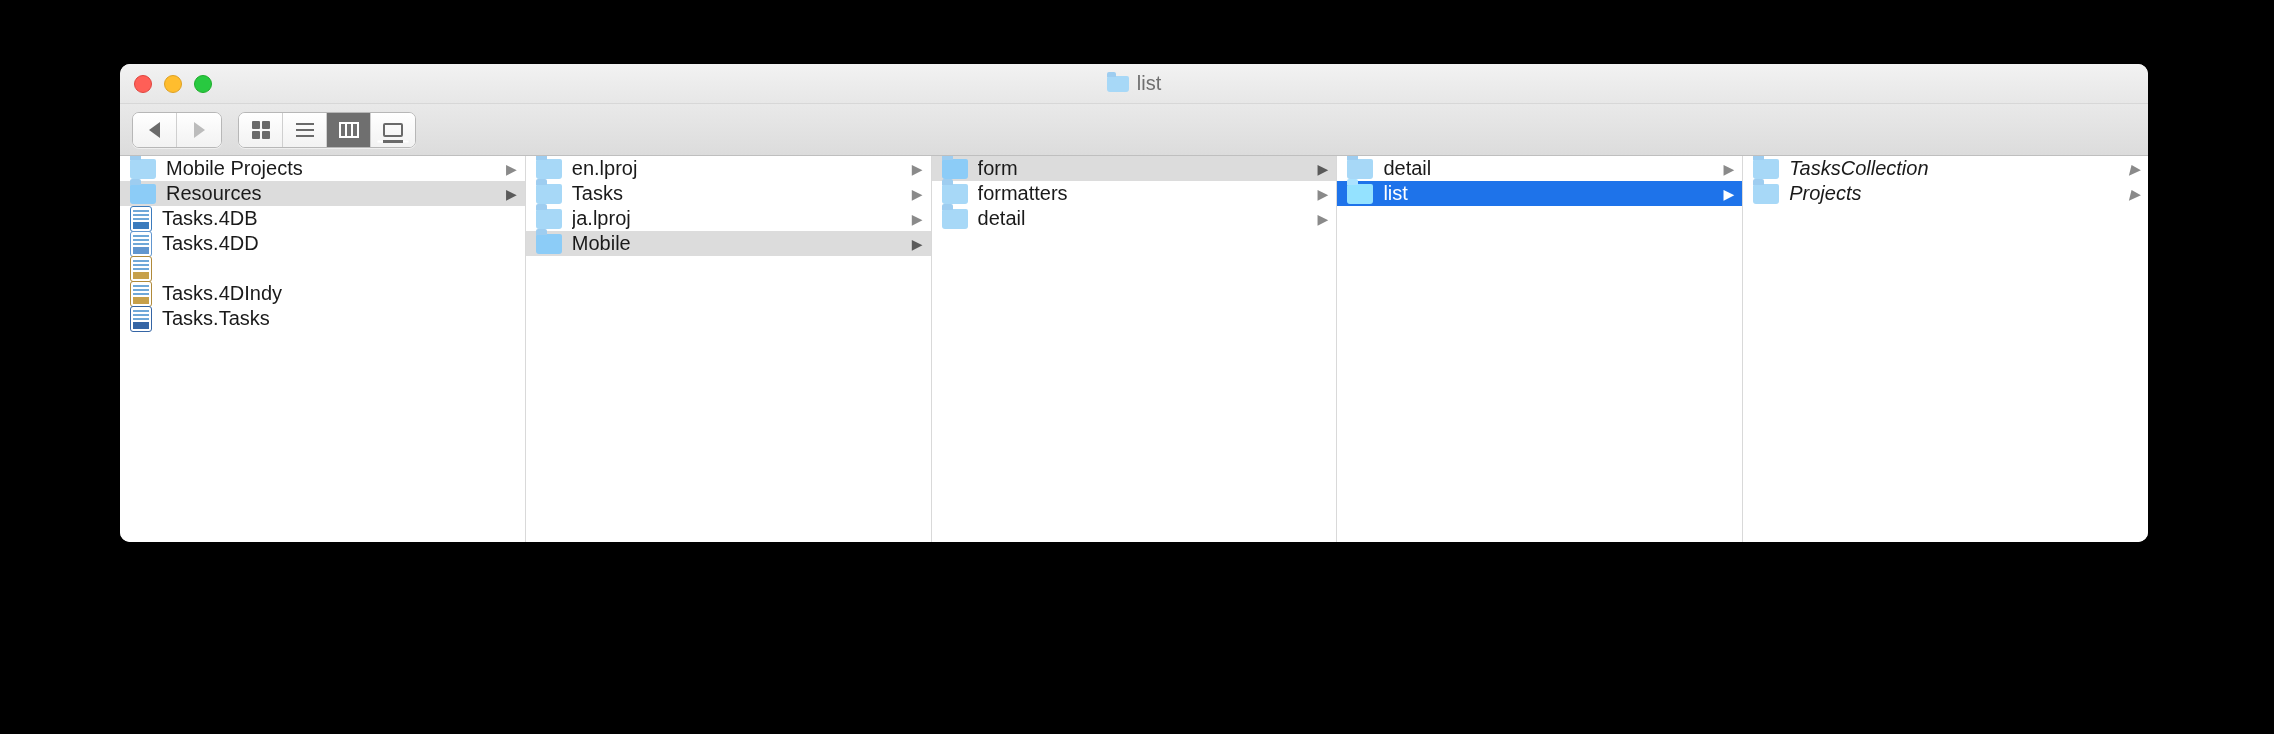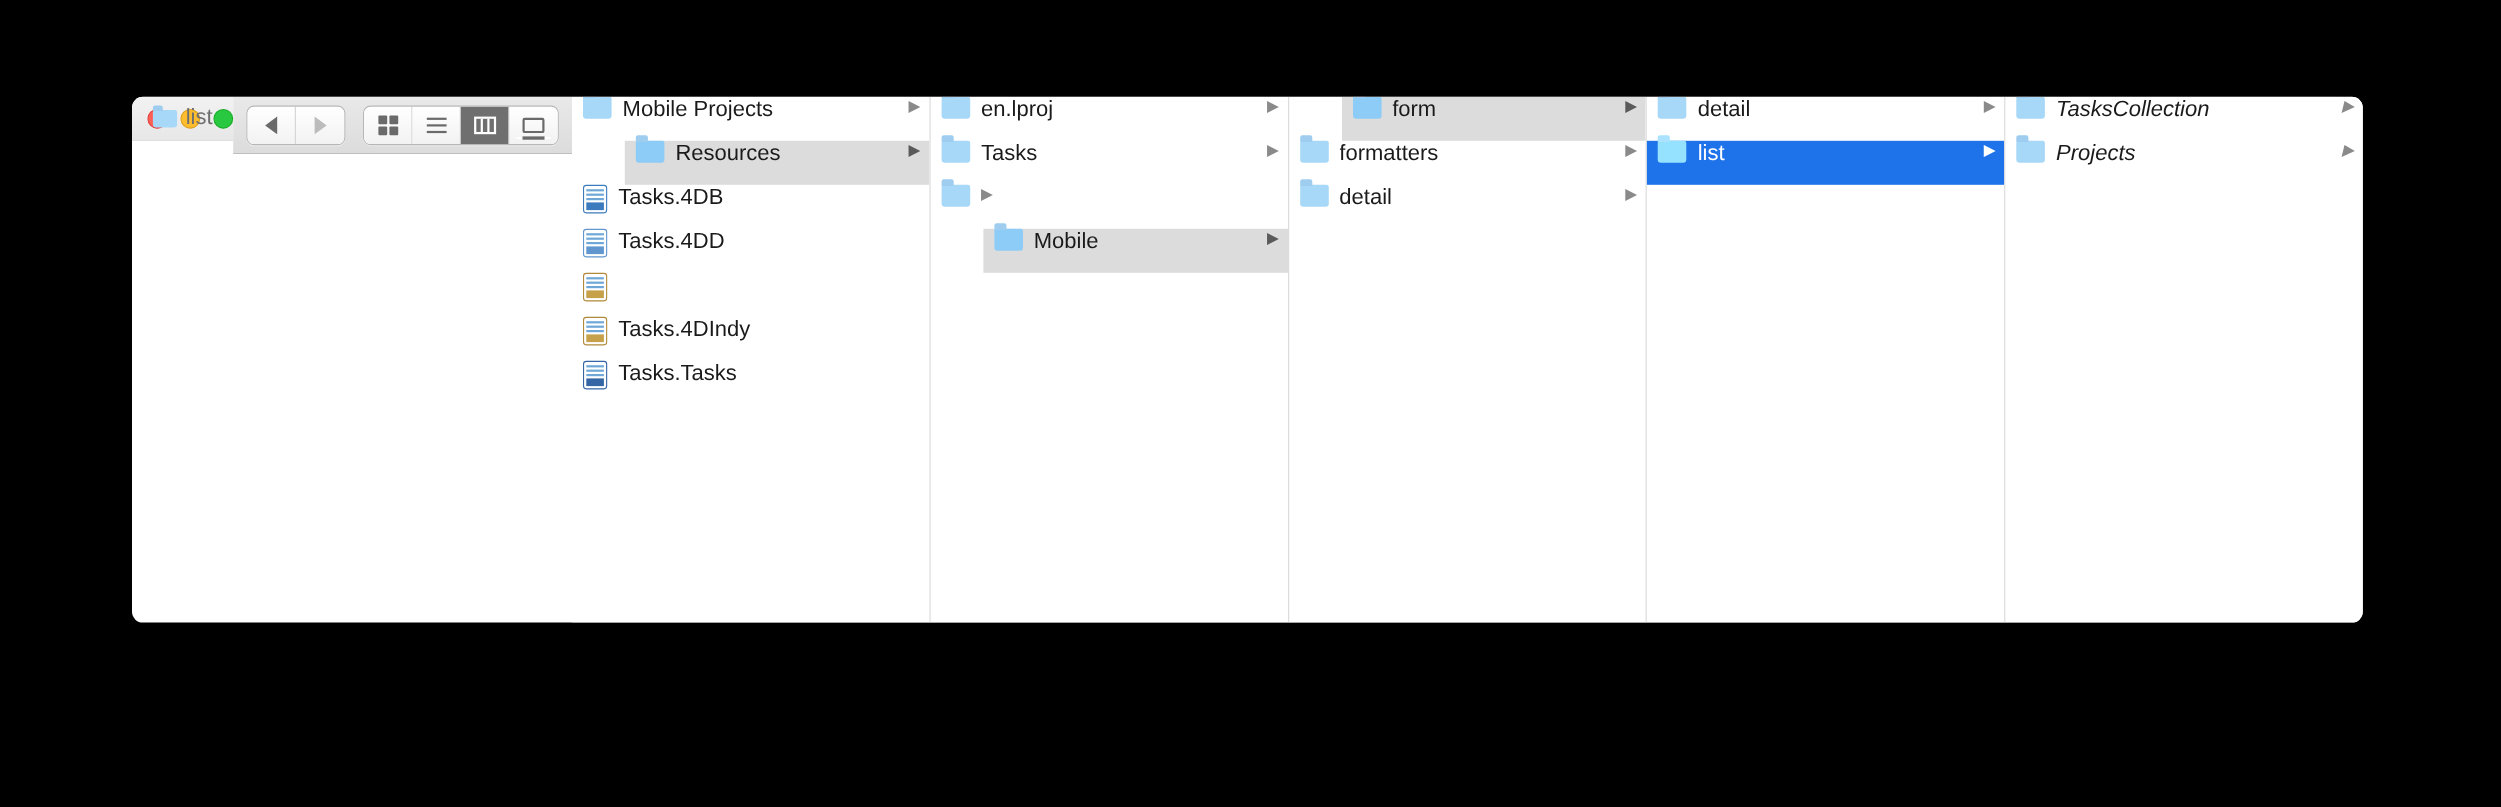--- a/index.html
+++ b/index.html
@@ -7,29 +7,29 @@
     width: 2274px;
     height: 734px;
     background: #000;
     font-family: -apple-system, "Helvetica Neue", Arial, sans-serif;
     font-size: 20px;
     overflow: hidden;
   }
   .window {
     position: absolute;
     left: 120px;
-    top: 88px;
+    top: 64px;
     width: 2028px;
     height: 478px;
     background: #fff;
     border-radius: 10px;
     box-shadow: 0 30px 60px rgba(0,0,0,0.6), 0 0 0 1px rgba(0,0,0,0.25);
     overflow: hidden;
     display: flex;
-    flex-direction: row;
+    flex-direction: column;
   }
   .titlebar {
     height: 40px;
     background: linear-gradient(#f2f2f2, #e7e7e7);
     border-bottom: 1px solid #d7d7d7;
     display: flex;
     align-items: center;
     position: relative;
   }
   .traffic {
@@ -110,40 +110,40 @@
   }
   .col {
     flex: 1;
     border-right: 1px solid #d9d9d9;
     overflow-y: auto;
     min-width: 0;
   }
   .col:last-child { border-right: none; font-style: italic; }
   .item {
     display: flex;
-    height: 40px;
+    align-items: center;
+    height: 25px;
     padding: 0 8px 0 10px;
     gap: 10px;
     color: #1a1a1a;
     white-space: nowrap;
     position: relative;
   }
   .item .label {
     flex: 1;
     overflow: hidden;
     text-overflow: ellipsis;
     font-size: 20px;
   }
   .item .chev {
     color: #8a8a8a;
     font-size: 14px;
   }
   .item.path {
     background: #dcdcdc;
-    margin-left: 48px;
   }
   .item.path .chev { color: #5a5a5a; }
   .item.selected {
     background: #1e73ea;
     color: #fff;
   }
   .item.selected .chev { color: #fff; }
   .item.selected .folder { filter: brightness(1.1) saturate(1.1); }
   .folder {
     width: 26px; height: 20px;
@@ -338,20 +338,21 @@
           <span class="label">en.lproj</span>
           <span class="chev">▶</span>
         </div>
         <div class="item">
           <span class="folder"></span>
           <span class="label">Tasks</span>
           <span class="chev">▶</span>
         </div>
         <div class="item">
           <span class="folder"></span>
+          <span class="label">ja.lproj</span>
           <span class="chev">▶</span>
         </div>
         <div class="item path">
           <span class="folder open"></span>
           <span class="label">Mobile</span>
           <span class="chev">▶</span>
         </div>
       </div>
       <div class="col">
         <div class="item path">

